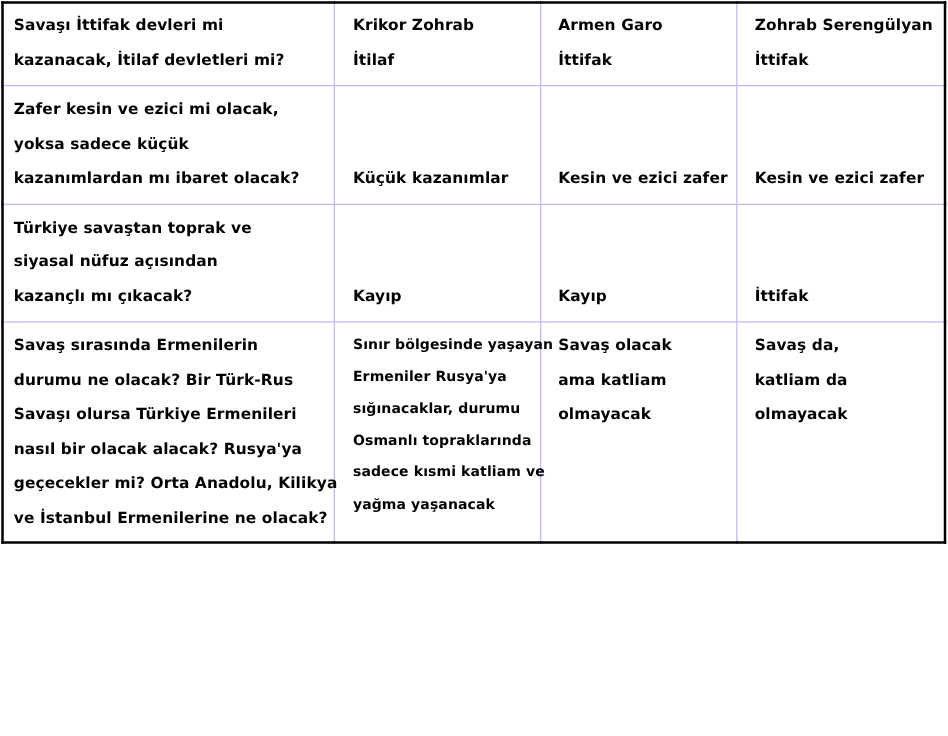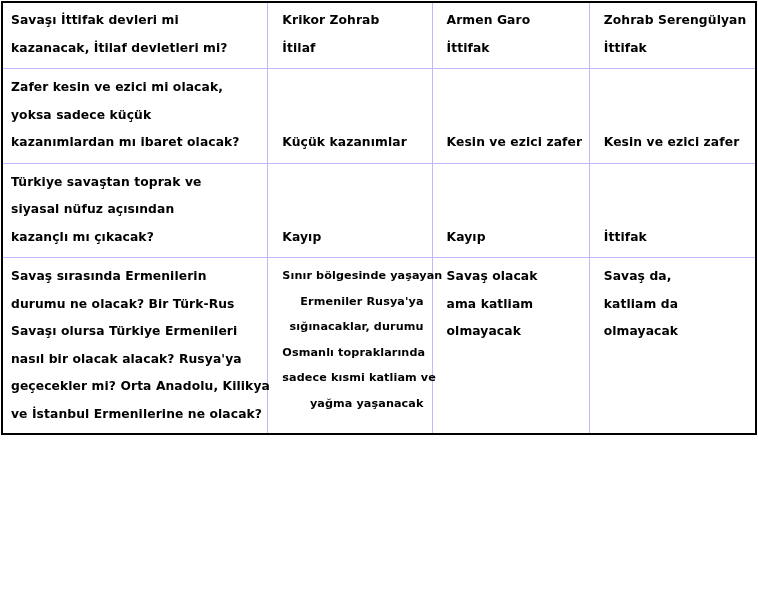--- a/index.html
+++ b/index.html
@@ -50,21 +50,20 @@
     line-height: 27.5px;
     letter-spacing: 0.1px;
   }
   .cell-inner.answer {
     padding-left: 14px;
   }
   .cell-inner.small {
     font-size: 11.2px;
     line-height: 25.5px;
     padding-left: 14px;
-    text-align: right;
   }
   .cell-inner .ln {
     display: block;
     white-space: nowrap;
   }
   
   tr.row-header td .cell-inner { padding-top: 4px; padding-bottom: 6px; }
   tr.row-2 td .cell-inner { padding-top: 5px; padding-bottom: 6px; }
   tr.row-3 td .cell-inner { padding-top: 3px; padding-bottom: 4px; }
   tr.row-4 td .cell-inner { padding-top: 4px; padding-bottom: 6px; }

